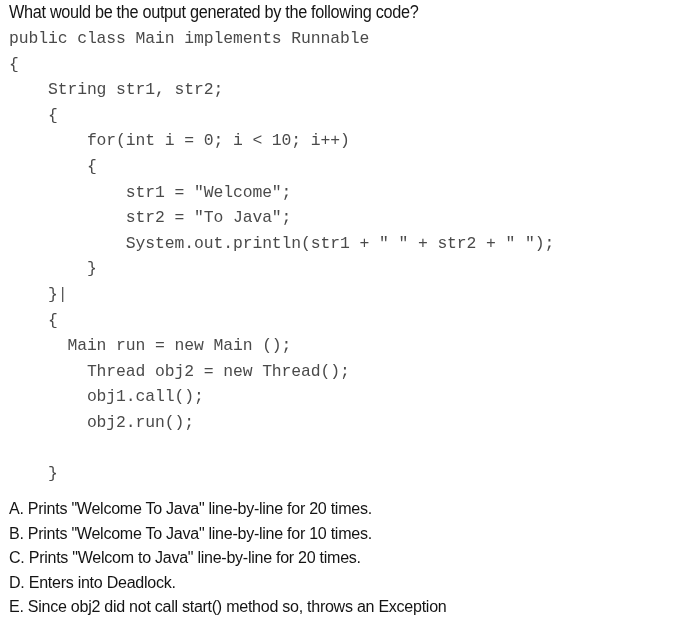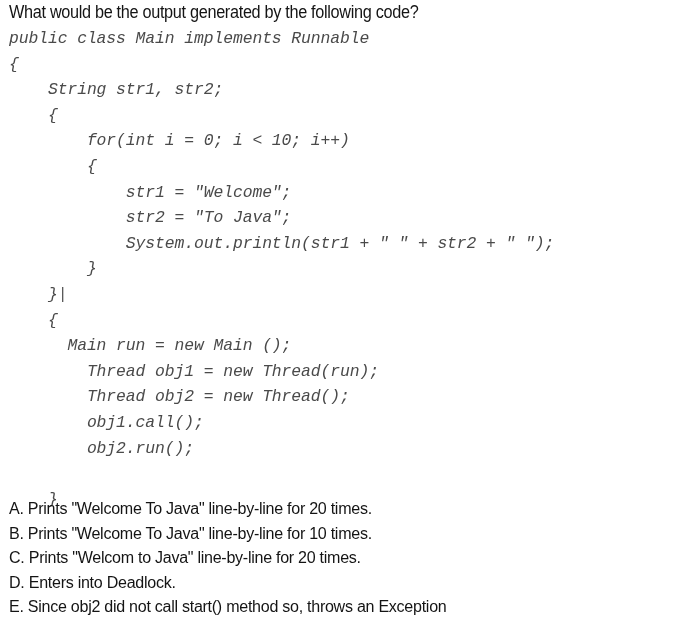--- a/index.html
+++ b/index.html
@@ -38,21 +38,20 @@
     transform: scaleX(0.93);
     transform-origin: left top;
   }
 
   
   .code-block {
     position: absolute;
     left: 9px;
     top: 26px;
     width: 672px;
-    font-style: italic;
   }
   .code-line {
     font-family: "Liberation Mono", "DejaVu Sans Mono", monospace;
     font-size: 16.4px;
     line-height: 25.6px;
     color: #4a4a4a;
     white-space: pre;
     letter-spacing: -0.1px;
     height: 25.6px;
   }
@@ -94,21 +93,20 @@
     <div class="code-line">    {</div>
     <div class="code-line">        for(int i = 0; i &lt; 10; i++)</div>
     <div class="code-line">        {</div>
     <div class="code-line">            str1 = "Welcome";</div>
     <div class="code-line">            str2 = "To Java";</div>
     <div class="code-line">            System.out.println(str1 + " " + str2 + " ");</div>
     <div class="code-line">        }</div>
     <div class="code-line"><span>    }</span><span class="caret">|</span></div>
     <div class="code-line">    {</div>
     <div class="code-line">      Main run = new Main ();</div>
-    <div class="code-line">        Thread obj1 = new Thread(run);</div>
     <div class="code-line">        Thread obj2 = new Thread();</div>
     <div class="code-line">        obj1.call();</div>
     <div class="code-line">        obj2.run();</div>
     <div class="code-line"></div>
     <div class="code-line">    }</div>
   </div>
 
   <div class="options">
     <div class="option">A. Prints "Welcome To Java" line-by-line for 20 times.</div>
     <div class="option">B. Prints "Welcome To Java" line-by-line for 10 times.</div>

